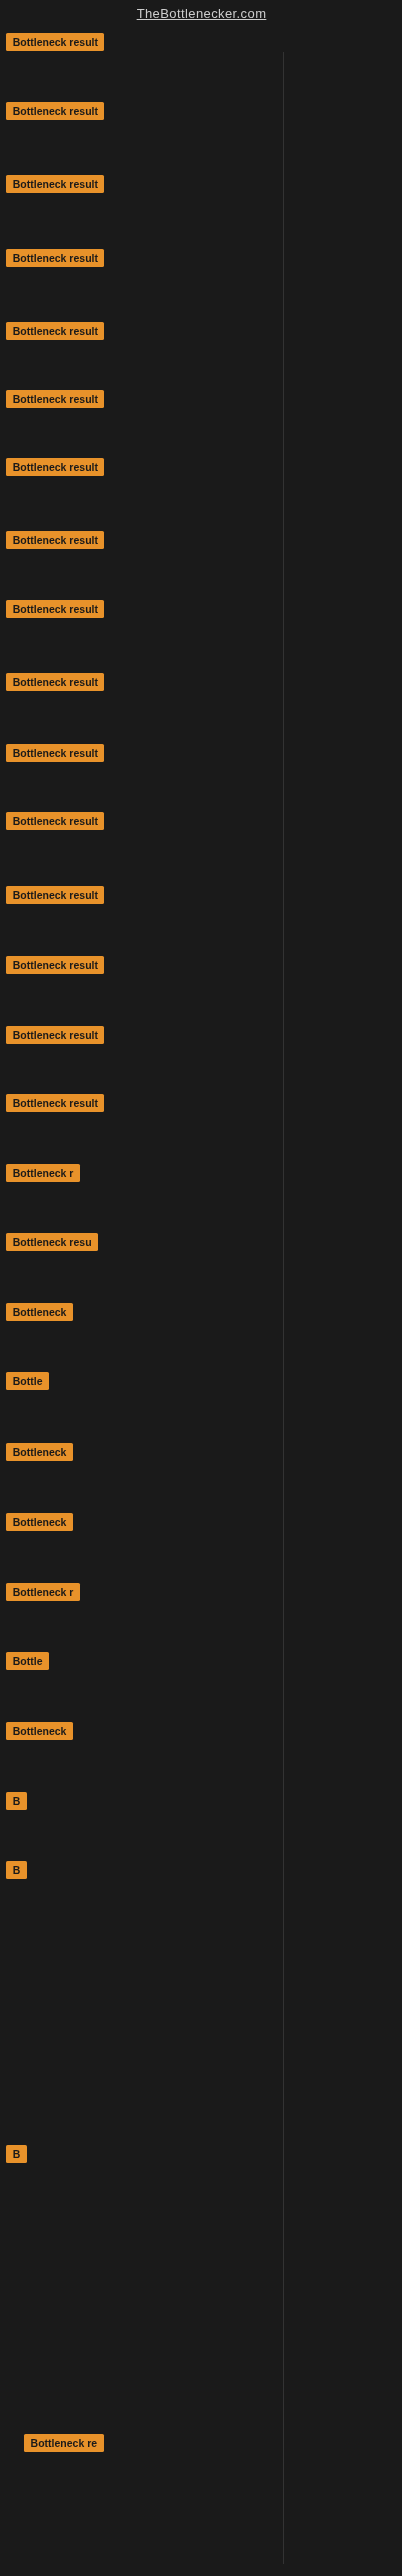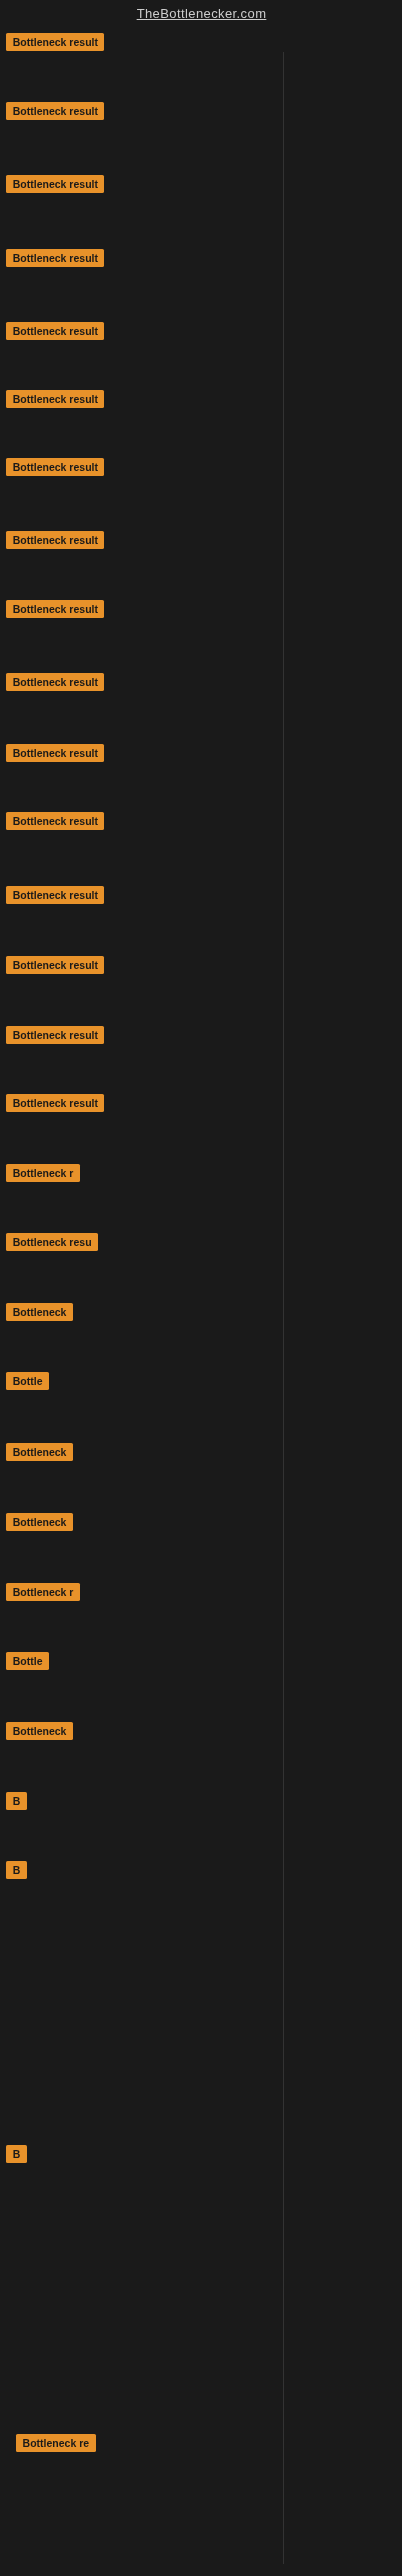--- a/index.html
+++ b/index.html
@@ -68,16 +68,16 @@
     <div class="result-row" style="position: absolute; top: 1270px; left: 3.2px;"><span class="bottleneck-badge" style="max-width: 81px;">Bottleneck</span></div>
     <div class="result-row" style="position: absolute; top: 1339px; left: 3.2px;"><span class="bottleneck-badge" style="max-width: 64px;">Bottle</span></div>
     <div class="result-row" style="position: absolute; top: 1410px; left: 3.2px;"><span class="bottleneck-badge" style="max-width: 79px;">Bottleneck</span></div>
     <div class="result-row" style="position: absolute; top: 1480px; left: 3.2px;"><span class="bottleneck-badge" style="max-width: 74px;">Bottleneck</span></div>
     <div class="result-row" style="position: absolute; top: 1550px; left: 3.2px;"><span class="bottleneck-badge" style="max-width: 87px;">Bottleneck r</span></div>
     <div class="result-row" style="position: absolute; top: 1619px; left: 3.2px;"><span class="bottleneck-badge" style="max-width: 58px;">Bottle</span></div>
     <div class="result-row" style="position: absolute; top: 1689px; left: 3.2px;"><span class="bottleneck-badge" style="max-width: 77px;">Bottleneck</span></div>
     <div class="result-row" style="position: absolute; top: 1759px; left: 3.2px;"><span class="bottleneck-badge" style="max-width: 31px;">B</span></div>
     <div class="result-row" style="position: absolute; top: 1828px; left: 3.2px;"><span class="bottleneck-badge" style="max-width: 26px;">B</span></div>
     <div class="result-row" style="position: absolute; top: 2112px; left: 3.2px;"><span class="bottleneck-badge" style="max-width: 32px;">B</span></div>
-    <div class="result-row" style="position: absolute; top: 2401px; left: 13px;"><span class="bottleneck-badge" style="max-width: 93px;">Bottleneck re</span></div>
+    <div class="result-row" style="position: absolute; top: 2401px; left: 21px;"><span class="bottleneck-badge" style="max-width: 93px;">Bottleneck re</span></div>
     <div style="position: absolute; right: 48px; top: 24px; bottom: 0px; width: 0.8px; background-color: rgb(51, 51, 51);"></div>
   </div>
 
 
 </body></html>

